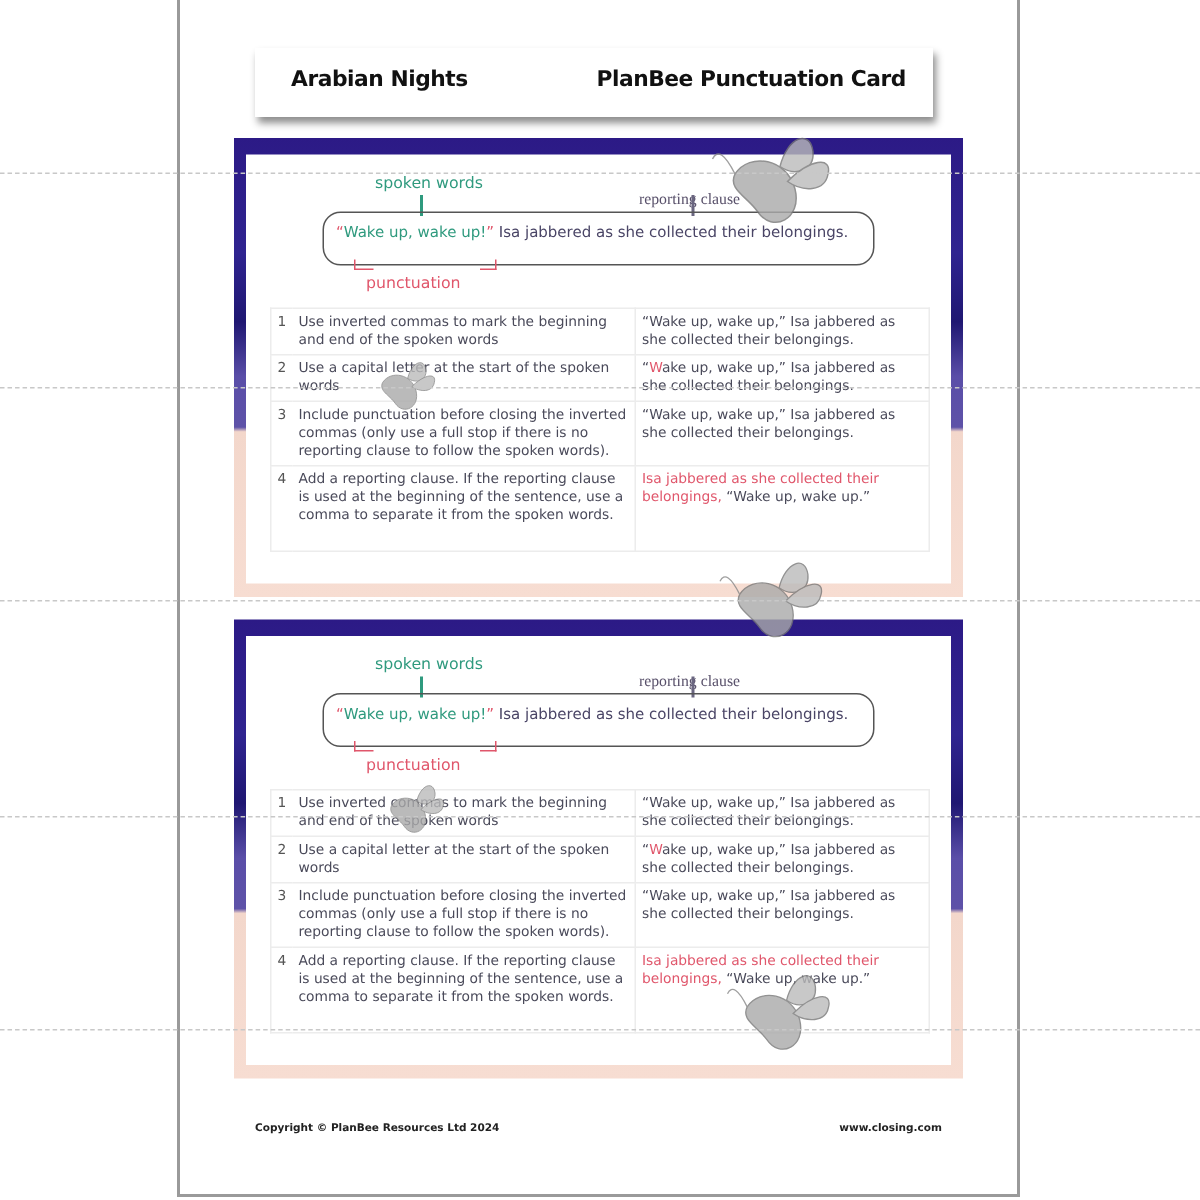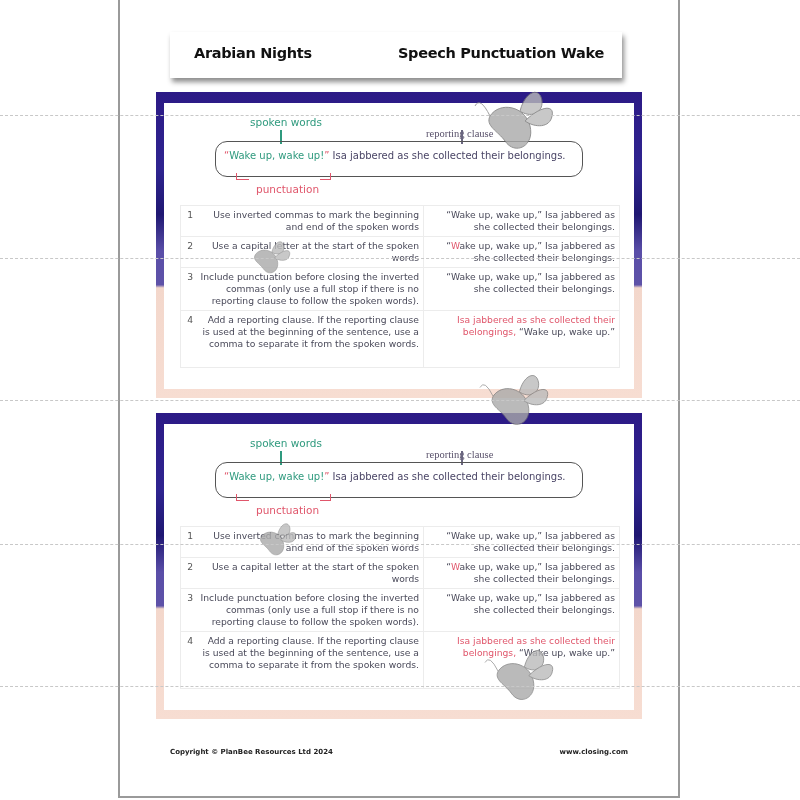--- a/index.html
+++ b/index.html
@@ -4,54 +4,54 @@
 <style>
   html, body { margin:0; padding:0; background:#ffffff; }
   body { width:800px; height:800px; position:relative; overflow:hidden; font-family:"DejaVu Sans", sans-serif; }
   .page { position:absolute; left:118px; top:0; width:562px; height:798px; background:#fff; border:2px solid #9a9a9a; border-top:none; box-sizing:border-box; }
   .header { position:absolute; left:170px; top:32px; width:452px; height:46px; background:#fff; box-shadow:2px 4px 5px rgba(0,0,0,0.45); }
   .header .l, .header .r { position:absolute; top:13px; font-family:"DejaVu Sans", sans-serif; font-weight:bold; font-size:14.5px; color:#111; letter-spacing:-0.3px; }
   .header .l { left:24px; }
   .header .r { right:18px; }
   .card { position:absolute; left:156px; width:486px; height:306px; }
   .card .bg { position:absolute; inset:0; background:linear-gradient(to bottom, #2c1a86 0%, #2f2490 25%, #1f1772 40%, #5a4ea8 52%, #5e52a8 63%, #f3d7cb 64%, #f7ddd2 100%); }
-  .card .inner { position:absolute; left:8px; top:11px; width:470px; height:286px; background:#fff;text-align:right; }
+  .card .inner { position:absolute; left:8px; top:11px; width:470px; height:286px; background:#fff; }
   .lbl { position:absolute; font-size:10.5px; }
   .lbl.spoken { color:#2f9a7e; left:86px; top:13px; }
   .lbl.report { color:#58506a; left:262px; top:25px;font-family:Liberation Serif, serif; }
   .tick { position:absolute; width:2px; height:14px; }
   .tick.s { background:#2f9a7e; left:116px; top:27px; }
   .tick.r { background:#6a6680; left:297px; top:27px; }
   .pill { position:absolute; left:51px; top:38px; width:368px; height:36px; border:1.5px solid #555; border-radius:12px; box-sizing:border-box; }
   .sentence { position:absolute; left:60px; top:47px; font-size:10px; color:#4a4566; white-space:nowrap; }
   .sentence .q { color:#e0566b; }
   .sentence .sp { color:#2f9a7e; }
   .bracket { position:absolute; border:1.5px solid #e0566b; border-top:none; height:6px; top:70px; }
   .bracket.a { left:72px; width:12px; border-right:none; }
   .bracket.b { left:156px; width:10px; border-left:none; }
-  .lbl.punct { color:#e0566b; left:92px; top:80px; }
+  .lbl.punct { color:#e0566b; left:80px; top:80px; }
   table.rules { position:absolute; left:16px; top:102px; width:440px; border-collapse:collapse; font-size:9.2px; color:#4a4a5a; line-height:12px; }
   table.rules td { border:1px solid #ececec; vertical-align:top; padding:3px 4px; }
   table.rules td.n { width:8px; color:#555; padding-right:2px; border-right:none; }
   table.rules td.d { width:220px; border-left:none;margin-top:20px; }
   .pink { color:#e0566b; }
   .footer { position:absolute; top:748px; font-size:7px; font-weight:bold; color:#222; }
   .footer.l { left:170px; }
   .footer.r { right:172px; }
   .moth { position:absolute; opacity:0.8; }
   .dash { position:absolute; border-top:1px dashed #c8c8c8; height:0; }
 </style>
 </head>
 <body>
 
 <div class="page"></div>
 
 <div class="header">
   <span class="l">Arabian Nights</span>
-  <span class="r">Speech Punctuation Wake</span>
+  <span class="r">PlanBee Punctuation Card</span>
 </div>
 
 <div class="card" style="top:92px;">
   <div class="bg"></div>
   <div class="inner">
     <span class="lbl spoken">spoken words</span>
     <span class="lbl report">reporting clause</span>
     <div class="tick s"></div>
     <div class="tick r"></div>
     <div class="pill"></div>

